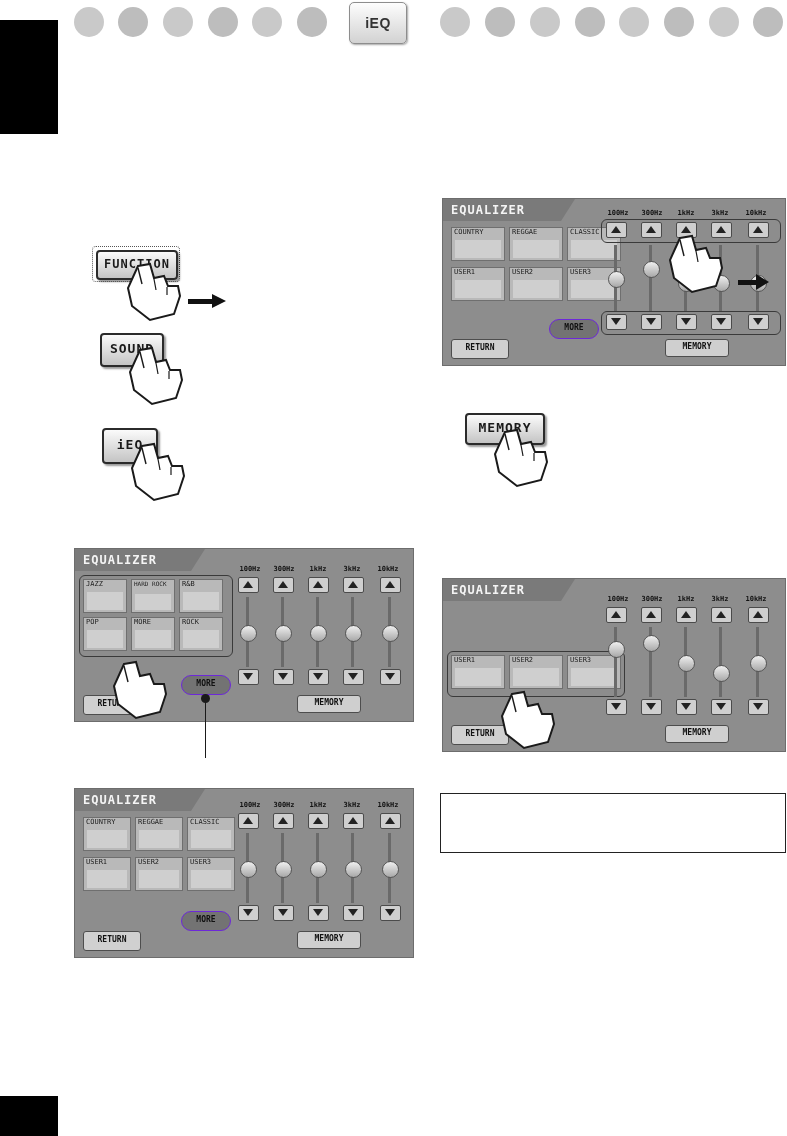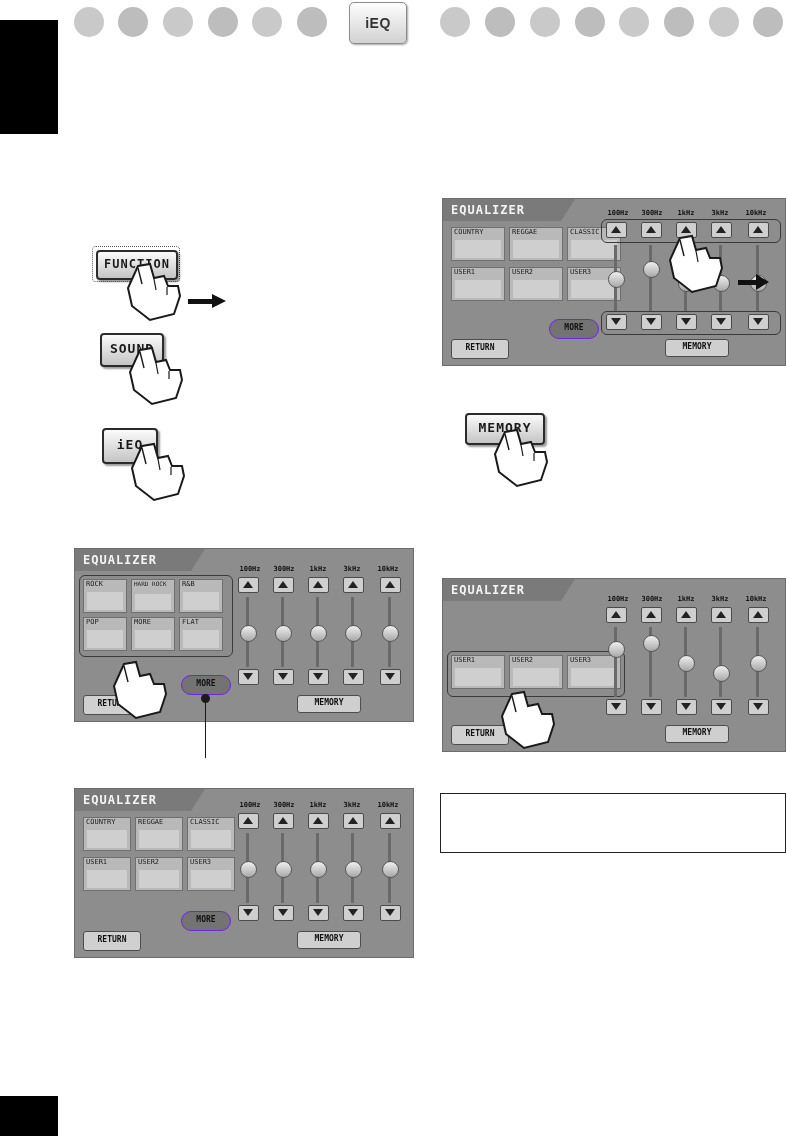--- a/index.html
+++ b/index.html
@@ -281,41 +281,41 @@
     <div class="head"></div>
 </div>
 
 <div class="eq" style="left:74px;top:548px;width:338px;height:172px;">
   <div class="tbshape" style="width:116px;"></div>
   <div class="tbtext">EQUALIZER</div>
 
   <div class="sel-box" style="left:4px;top:26px;width:152px;height:80px;"></div>
 
   <div class="preset" style="left:8px;top:30px;width:44px;height:34px;">
-    <div class="pname">ROCK</div>
+    <div class="pname">JAZZ</div>
     <div class="pic"></div>
   </div>
   <div class="preset" style="left:56px;top:30px;width:44px;height:34px;">
     <div class="pname" style="font-size:6px;line-height:6px;">HARD ROCK</div>
     <div class="pic" style="top:14px;"></div>
   </div>
   <div class="preset" style="left:104px;top:30px;width:44px;height:34px;">
     <div class="pname">R&amp;B</div>
     <div class="pic"></div>
   </div>
   <div class="preset" style="left:8px;top:68px;width:44px;height:34px;">
     <div class="pname">POP</div>
     <div class="pic"></div>
   </div>
   <div class="preset" style="left:56px;top:68px;width:44px;height:34px;">
     <div class="pname">MORE</div>
     <div class="pic"></div>
   </div>
   <div class="preset" style="left:104px;top:68px;width:44px;height:34px;">
-    <div class="pname">FLAT</div>
+    <div class="pname">ROCK</div>
     <div class="pic"></div>
   </div>
 
   <div class="more" style="left:106px;top:126px;width:48px;height:18px;">
     <span style="line-height:16px;">MORE</span>
   </div>
   <div class="ret" style="left:8px;top:146px;width:56px;height:18px;">
     <span style="line-height:16px;">RETURN</span>
   </div>
   <div class="memlbl" style="left:222px;top:146px;width:62px;height:16px;">

